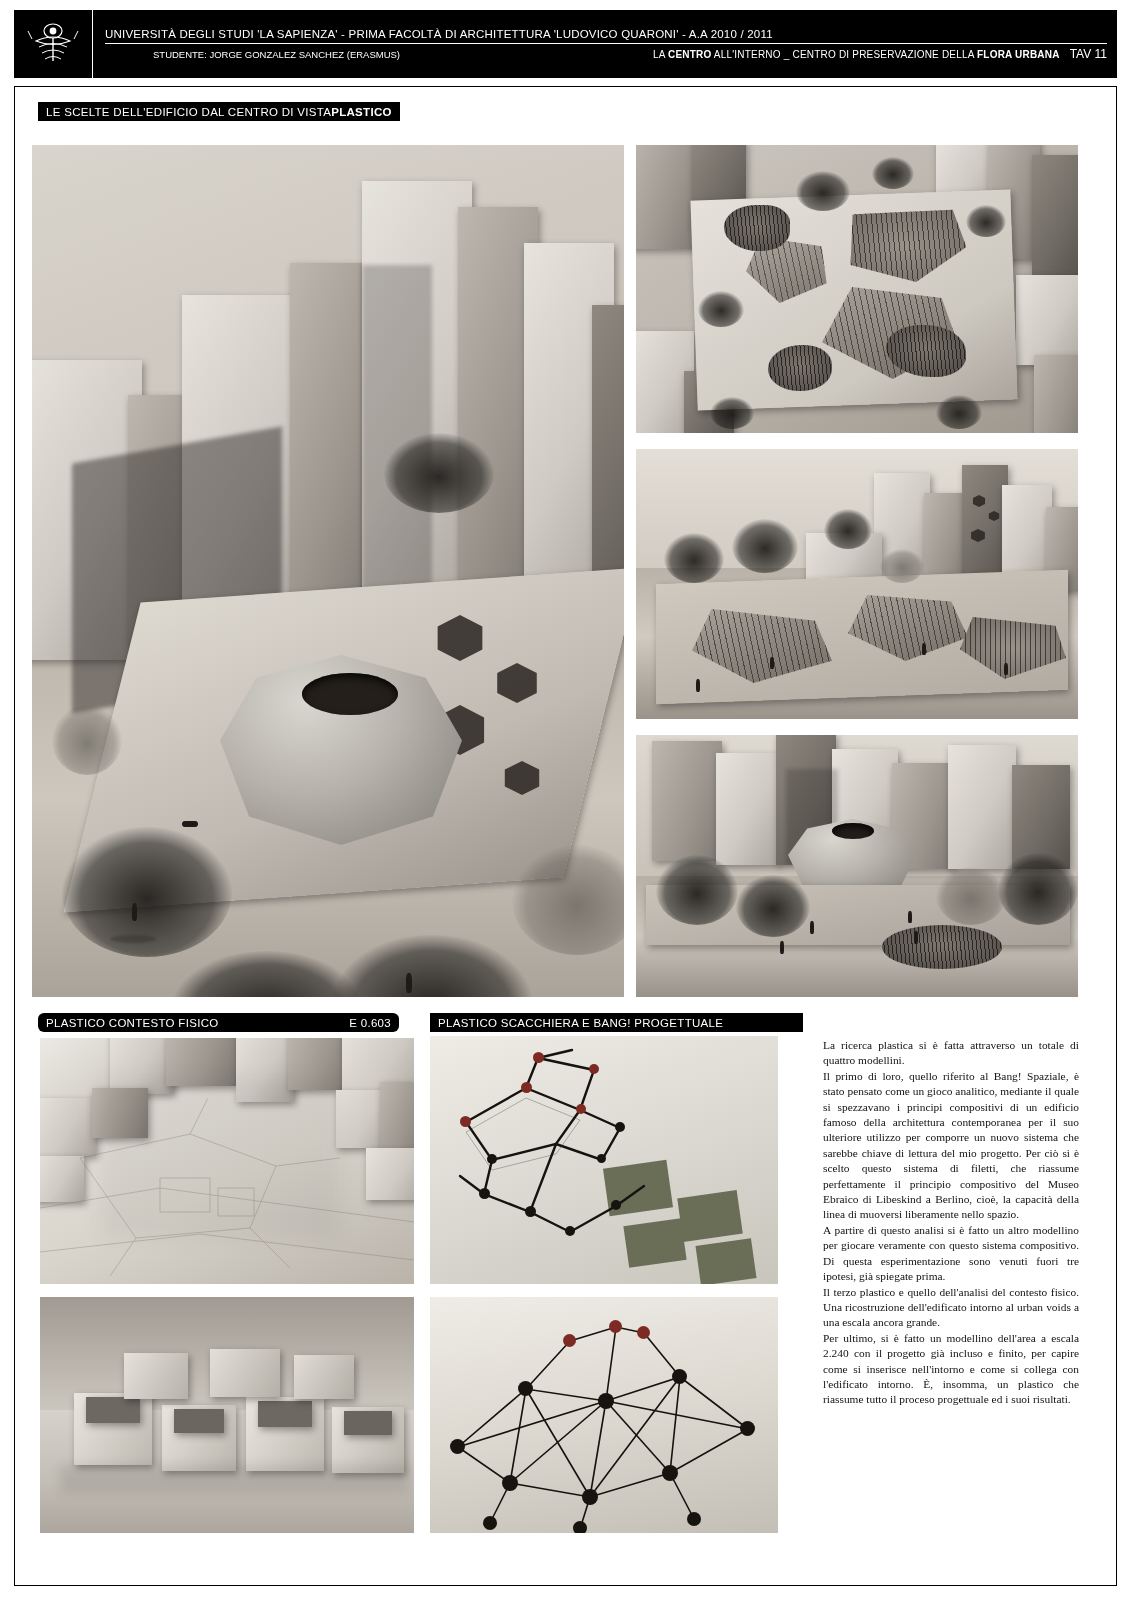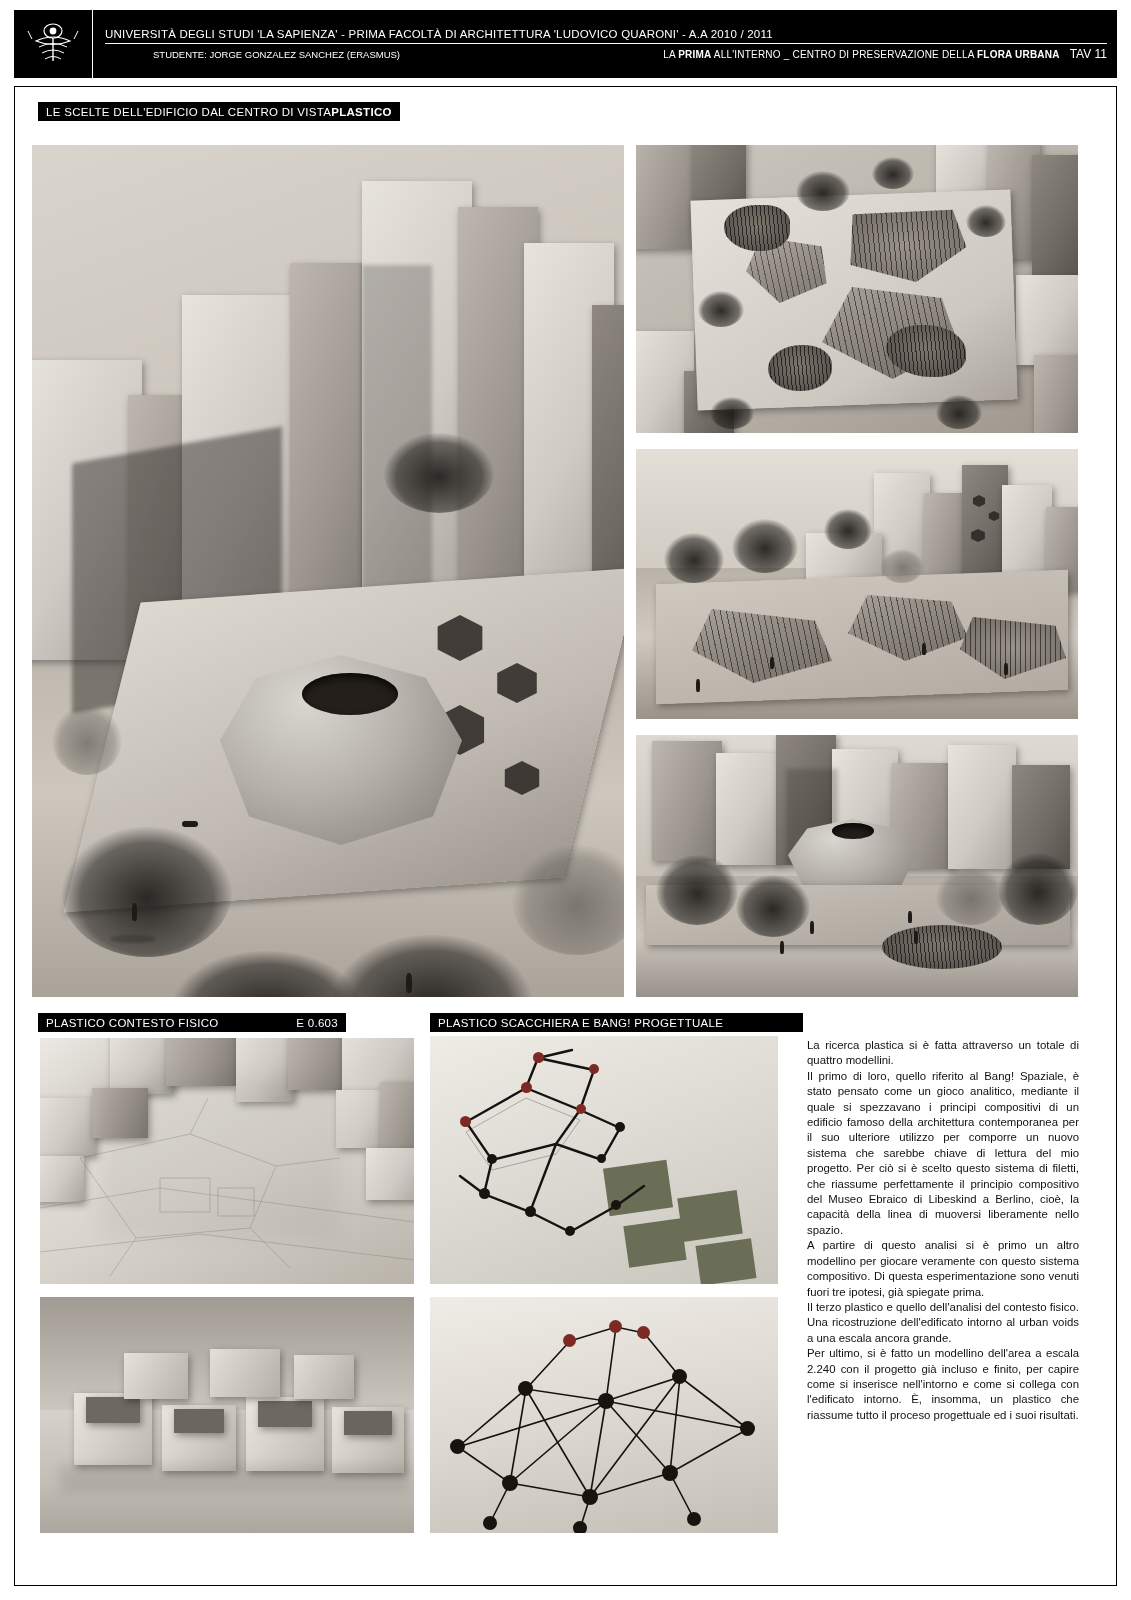--- a/index.html
+++ b/index.html
@@ -119,21 +119,22 @@
   #bar-plastico {
     position: absolute;
     left: 38px;
     top: 102px;
     width: 362px;
   }
   #bar-contesto {
     position: absolute;
     left: 38px;
     top: 1013px;
-    width: 308px;
+    width: 361px;
+    border-radius: 6px;
   }
   #bar-scacchiera {
     position: absolute;
     left: 430px;
     top: 1013px;
     width: 373px;
   }
 
   
   .img {
@@ -253,21 +254,21 @@
   #text-col {
     position: absolute;
     left: 807px;
     top: 1038px;
     width: 272px;
     font-size: 11.4px;
     line-height: 15.4px;
     text-align: justify;
     color: #111;
   }
-  #text-col p { margin: 0 0 0 0; }
+  #text-col p { margin: 0 0 0 16px; font-family: Liberation Serif, serif; }
 </style>
 </head>
 <body>
 
 <div class="page">
 
   <div class="header">
     <div class="header-logo">
       <div class="logo-mark">
         <svg viewBox="0 0 54 54" width="54" height="54" aria-hidden="true">
@@ -280,21 +281,21 @@
           <path d="M19 42 Q27 37 35 42" fill="none" stroke="#fff" stroke-width="1"></path>
           <path d="M6 22 L2 14 M48 22 L52 14" stroke="#fff" stroke-width="1"></path>
         </svg>
       </div>
     </div>
     <div class="header-texts">
       <div class="hdr-line1">UNIVERSITÀ DEGLI STUDI 'LA SAPIENZA'  -  PRIMA FACOLTÀ DI ARCHITETTURA 'LUDOVICO QUARONI' - A.A 2010 / 2011</div>
       <div class="hdr-line3">
         <span>STUDENTE: JORGE GONZALEZ SANCHEZ (ERASMUS)</span>
         <span class="right">
-          <span class="sub"><span>LA </span><span class="b">PRIMA</span><span> ALL'INTERNO _ CENTRO DI PRESERVAZIONE DELLA </span><span class="b">FLORA URBANA</span></span>
+          <span class="sub"><span>LA </span><span class="b">CENTRO</span><span> ALL'INTERNO _ CENTRO DI PRESERVAZIONE DELLA </span><span class="b">FLORA URBANA</span></span>
           <span class="tav">TAV 11</span>
         </span>
       </div>
     </div>
   </div>
 
   <div class="frame"></div>
 
   <div class="bar" id="bar-plastico">
     <span>LE SCELTE DELL'EDIFICIO DAL CENTRO DI VISTA </span>
@@ -566,18 +567,18 @@
     <div class="pin-dot pin-red" style="left:179px; top:23px;  width:13px; height:13px;"></div>
     <div class="pin-dot pin-red" style="left:207px; top:29px;  width:13px; height:13px;"></div>
     <div class="pin-dot" style="left:53px;  top:219px; width:14px; height:14px;"></div>
     <div class="pin-dot" style="left:143px; top:224px; width:14px; height:14px;"></div>
     <div class="pin-dot" style="left:257px; top:215px; width:14px; height:14px;"></div>
   </div>
 
   <div id="text-col">
     <p>La ricerca plastica si è fatta attraverso un totale di quattro modellini.</p>
     <p>Il primo di loro, quello riferito al Bang! Spaziale, è stato pensato come un gioco analitico, mediante il quale si spezzavano i principi compositivi di un edificio famoso della architettura contemporanea per il suo ulteriore utilizzo per comporre un nuovo sistema che sarebbe chiave di lettura del mio progetto. Per ciò si è scelto questo sistema di filetti, che riassume perfettamente il principio compositivo del Museo Ebraico di Libeskind a Berlino, cioè, la capacità della linea di muoversi liberamente nello spazio.</p>
-    <p>A partire di questo analisi si è primo un altro modellino per giocare veramente con questo sistema compositivo. Di questa esperimentazione sono venuti fuori tre ipotesi, già spiegate prima.</p>
+    <p>A partire di questo analisi si è fatto un altro modellino per giocare veramente con questo sistema compositivo. Di questa esperimentazione sono venuti fuori tre ipotesi, già spiegate prima.</p>
     <p>Il terzo plastico e quello dell'analisi del contesto fisico. Una ricostruzione dell'edificato intorno al urban voids a una escala ancora grande.</p>
     <p>Per ultimo, si è fatto un modellino dell'area a escala 2.240 con il progetto già incluso e finito, per capire come si inserisce nell'intorno e come si collega con l'edificato intorno. È, insomma, un plastico che riassume tutto il proceso progettuale ed i suoi risultati.</p>
   </div>
 
 </div>
 
 </body></html>

